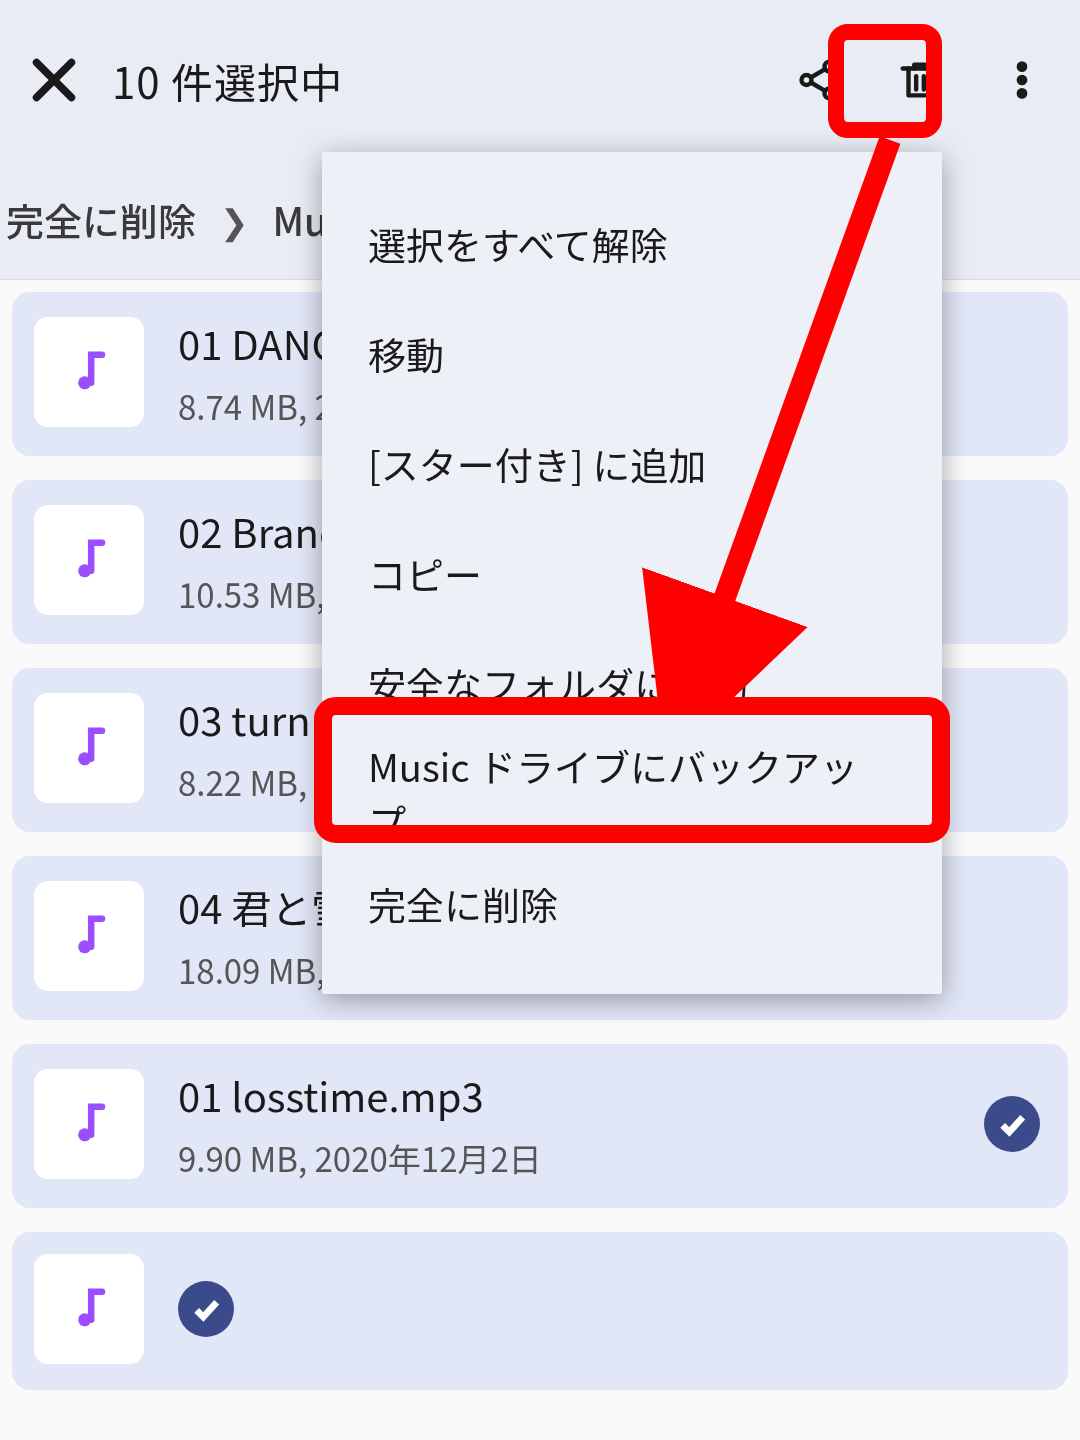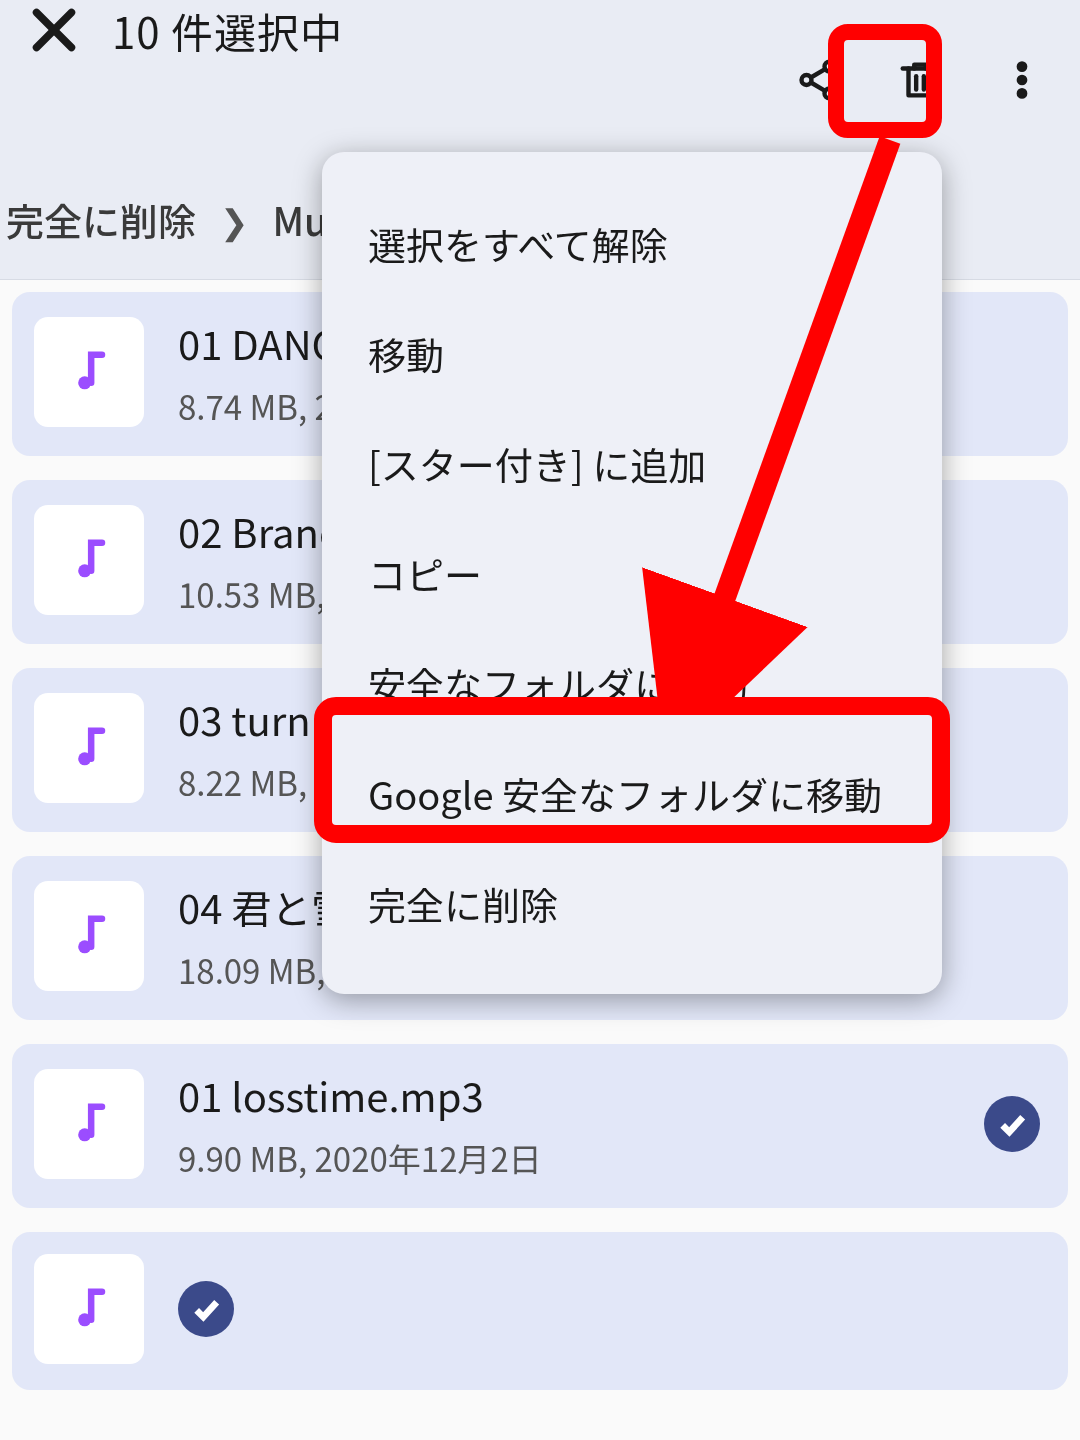--- a/index.html
+++ b/index.html
@@ -2,20 +2,21 @@
 <html><head>
 <meta charset="utf-8">
 <style>
   * { box-sizing: border-box; margin: 0; padding: 0; }
   html, body { width: 1080px; height: 1440px; font-family: "Noto Sans JP", "Hiragino Kaku Gothic ProN", sans-serif; background: #fafafa; overflow: hidden; }
 
   .topbar {
     height: 160px;
     background: #e9ecf4;
     display: flex;
+    align-items: center;
     padding: 0 24px;
   }
   .topbar .close {
     width: 60px; height: 60px;
     display:flex;align-items:center;justify-content:center;
     font-size: 48px; color:#1a1a1a;
     margin-right: 28px;
   }
   .topbar .title {
     font-size: 42px;
@@ -77,21 +78,21 @@
   }
   .row .check svg{stroke:#fff; width:32px;height:32px;stroke-width:5;}
 
   
   .menu {
     position:absolute;
     top: 152px;
     left: 322px;
     width: 620px;
     background:#eef0f7;
-    border-radius: 22px;
+    border-radius: 2px;
     box-shadow: 0 6px 28px rgba(0,0,0,0.35);
     padding: 36px 0;
     z-index: 50;
   }
   .menu .item {
     height: 110px;
     padding: 0 46px;
     display:flex;align-items:center;
     font-size: 38px;
     color:#1a1a1a;
@@ -248,21 +249,21 @@
     </div>
   </div>
 </div>
 
 <div class="menu">
   <div class="item">選択をすべて解除</div>
   <div class="item">移動</div>
   <div class="item">[スター付き] に追加</div>
   <div class="item">コピー</div>
   <div class="item">安全なフォルダに移動</div>
-  <div class="item">Google 安全なフォルダに移動</div>
+  <div class="item">Music ドライブにバックアップ</div>
   <div class="item">完全に削除</div>
 </div>
 
 <div class="box-overflow"></div>
 <div class="box-menu"></div>
 <svg class="arrow" viewBox="0 0 270 590">
   <defs>
     <marker id="ah" markerWidth="8" markerHeight="8" refX="4" refY="4" orient="auto">
       <path d="M0 0 L8 4 L0 8 Z" fill="#f00"></path>
     </marker>

